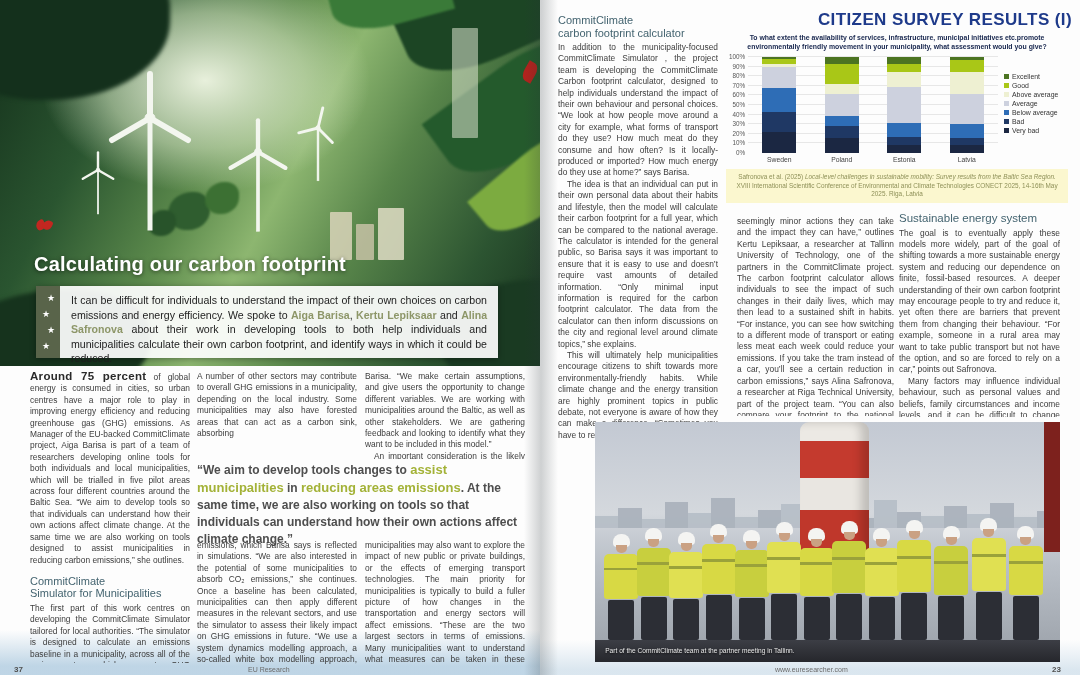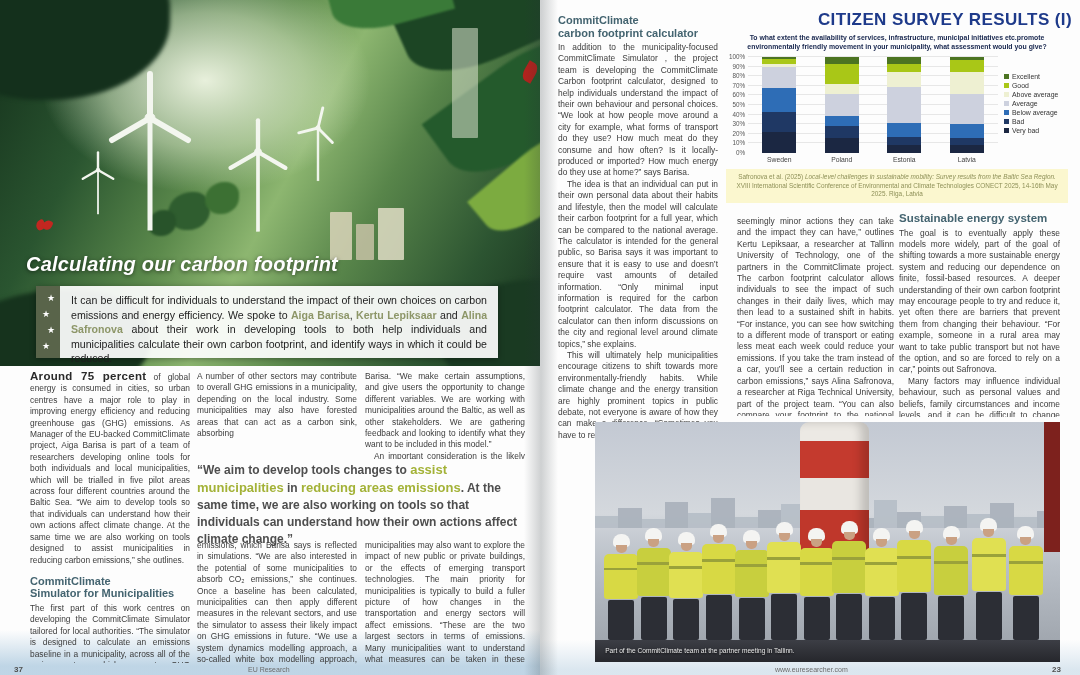--- a/index.html
+++ b/index.html
@@ -22,38 +22,38 @@
   }
   .blob { position:absolute; border-radius:60% 40% 55% 45%; filter:blur(2px); }
   .leaf { position:absolute; border-radius:0 50% 0 50%; filter:blur(1px); }
   .bldg { position:absolute; opacity:0.85; border-radius:1px; }
   .butterfly { position:absolute; left:36px; top:220px; width:16px; height:12px; z-index:3; }
   .butterfly .w1,.butterfly .w2 { position:absolute; width:9px; height:10px; background:#c22720; border-radius:70% 30% 60% 40%; }
   .butterfly .w1 { left:0; transform:rotate(-22deg); }
   .butterfly .w2 { left:7px; transform:rotate(28deg); }
   .red-chip { position:absolute; left:524px; top:62px; width:12px; height:20px; background:#b3231d; border-radius:0 50% 0 50%; transform:rotate(30deg); }
 
-  .hero-title { position:absolute; left:26px; top:253px; z-index:4; color:#ffffff; font-size:20px; font-weight:bold;
-    letter-spacing:0.2px; text-shadow:0 1px 4px rgba(0,0,0,0.55);font-style:italic; }
+  .hero-title { position:absolute; left:34px; top:253px; z-index:4; color:#ffffff; font-size:20px; font-weight:bold;
+    letter-spacing:0.2px; text-shadow:0 1px 4px rgba(0,0,0,0.55); }
 
   .intro-box { position:absolute; left:36px; top:286px; width:462px; height:72px; z-index:4; display:flex;
     box-shadow:0 1px 6px rgba(0,0,0,0.35); }
   .star-bar { width:24px; background:#59644a; display:flex; flex-direction:column; align-items:center; justify-content:space-around; padding:4px 0; }
   .star-bar span { color:#ffffff; font-size:9px; line-height:9px; }
   .star-bar span:nth-child(odd){ transform:translateX(3px); }
   .star-bar span:nth-child(even){ transform:translateX(-2px); }
   .intro-text { flex:1; background:rgba(255,255,255,0.92); padding:7px 11px 6px 11px; font-size:10.6px; line-height:14.6px;
     color:#1d1d1d; text-align:justify; }
   .intro-text .name { color:#8d9668; font-weight:bold; }
 
   
   .colblock { position:absolute; overflow:hidden; font-size:8.4px; line-height:11.4px; color:#3c3c3c; text-align:justify; z-index:2; }
   .colblock p + p { text-indent:9px; }
   .lead { font-size:11.5px; font-weight:bold; color:#2a2a2a; letter-spacing:0.3px; }
-  h3.sub { font-size:11px; line-height:12.5px; color:#446470; margin:9px 0 3px 0; font-weight:bold; }
+  h3.sub { font-size:11px; line-height:12.5px; color:#446470; margin:9px 0 3px 0; font-weight:normal; }
   h3.sub .ln { display:block; }
 
   .pull-quote { position:absolute; left:197px; top:461px; width:334px; height:72px; z-index:2;
     font-size:12px; font-weight:600; line-height:17px; color:#4e4e4e; text-align:left; }
   .pull-quote .hl { color:#a3b237; font-size:13px; }
 
   
   .rp-col { position:absolute; z-index:2; }
 
   

